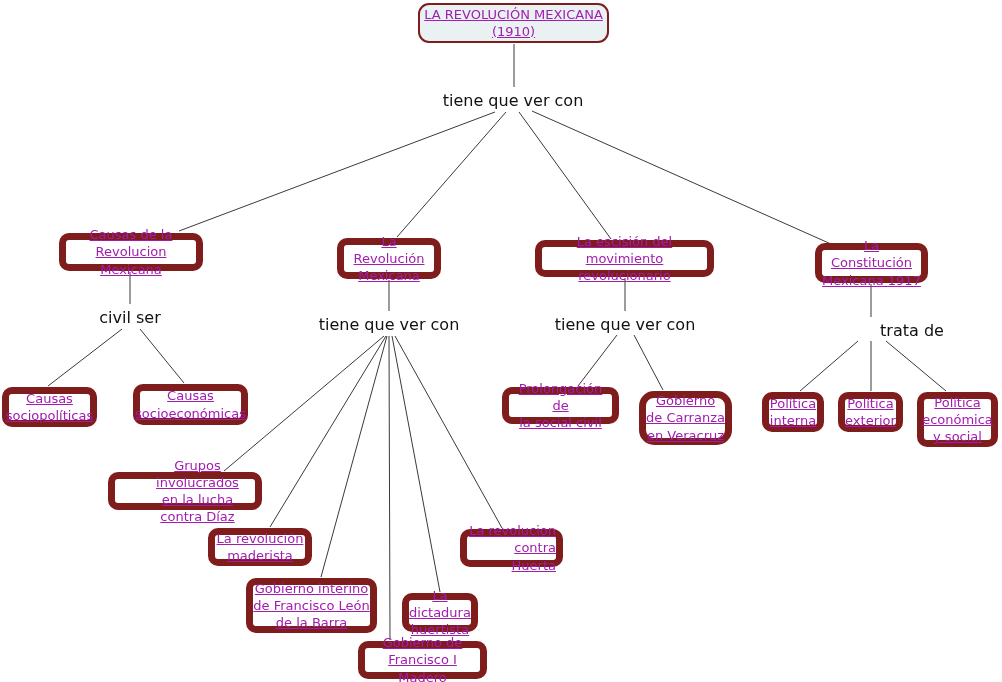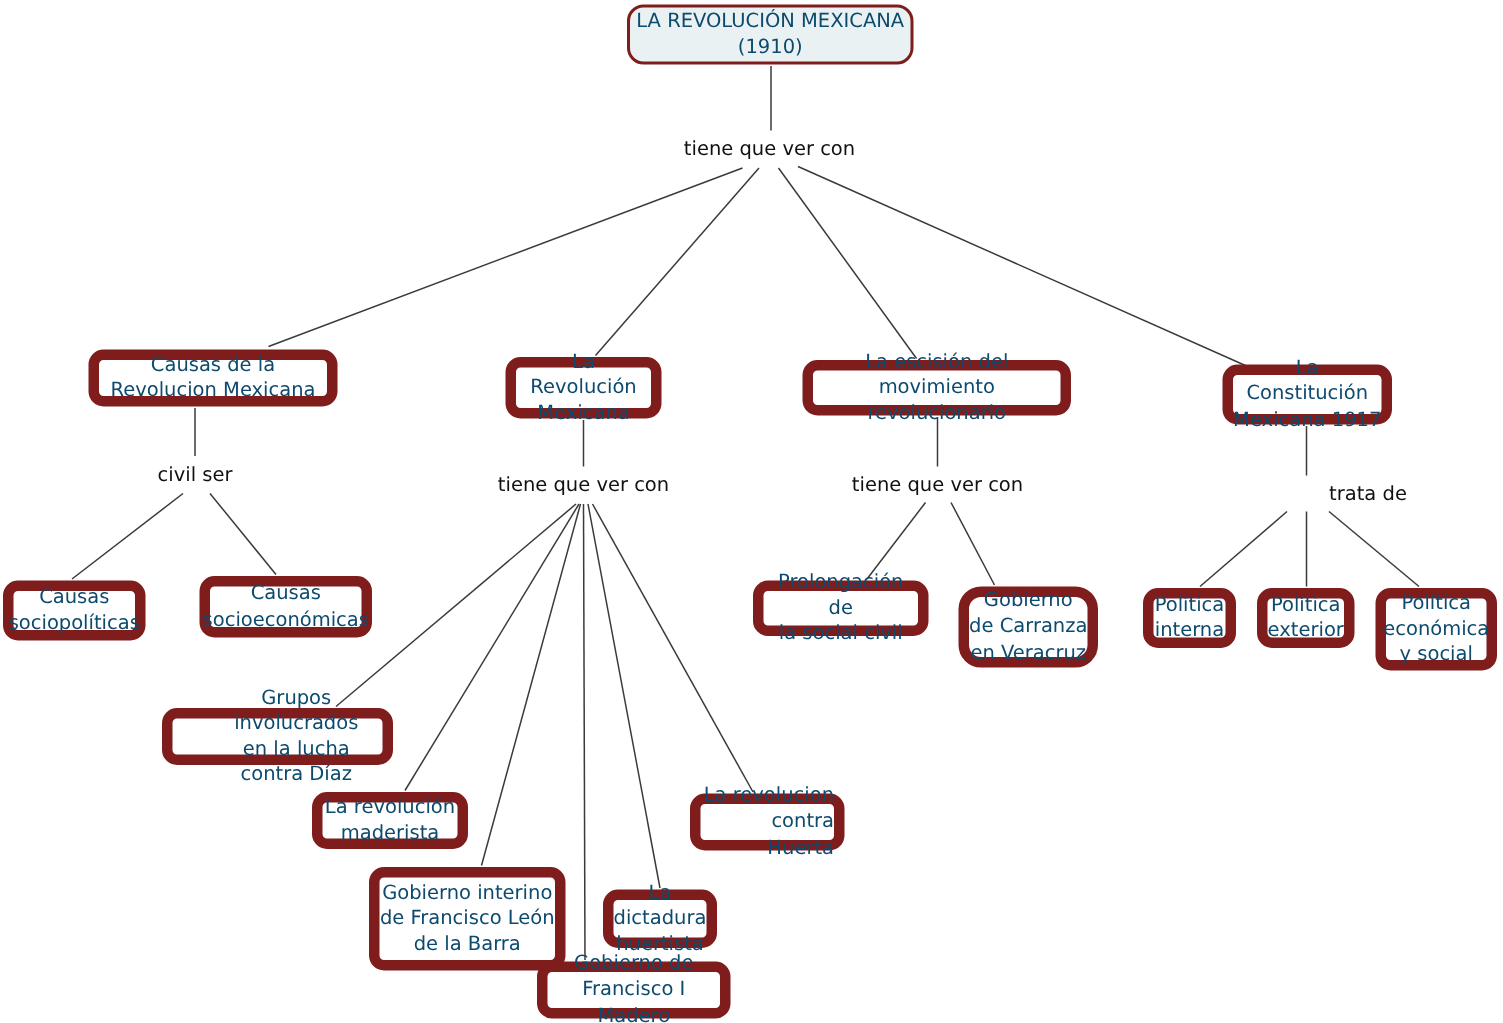--- a/index.html
+++ b/index.html
@@ -21,37 +21,38 @@
   }
   .node {
     position: absolute;
     display: flex;
     align-items: center;
     justify-content: center;
     box-sizing: border-box;
     background: #ffffff;
     border: 7px solid #7f1d1d;
     border-radius: 10px;
-    color: #0c4a6e;
+    color: #a21caf;
     font-size: 13px;
     line-height: 1.32;
     text-align: center;
     white-space: pre-line;
     cursor: default;
+    text-decoration: underline;
   }
   .node.root {
     background: #eaf1f2;
     border-width: 2px;
     border-radius: 11px;
   }
   .link-label {
     position: absolute;
     transform: translate(-50%, -50%);
     color: #111111;
-    font-size: 13px;
+    font-size: 16px;
     white-space: nowrap;
     background: #ffffff;
     padding: 0 2px;
   }
 </style>
 </head>
 <body>
 
 <div id="canvas">
 
@@ -80,39 +81,39 @@
 
     <line x1="871" y1="284" x2="871" y2="317"></line>
     <line x1="858" y1="341" x2="800" y2="391"></line>
     <line x1="871" y1="341" x2="871" y2="391"></line>
     <line x1="886" y1="341" x2="946" y2="391"></line>
   </svg>
 
   <div class="node root" style="left:418px; top:3px; width:191px; height:40px;">LA REVOLUCIÓN MEXICANA
 (1910)</div>
 
-  <div class="node" style="left:59px; top:233px; width:166px; height:38px;">Causas de la
+  <div class="node" style="left:59px; top:233px; width:144px; height:38px;">Causas de la
 Revolucion Mexicana</div>
   <div class="node" style="left:337px; top:238px; width:104px; height:41px;">La Revolución
 Mexicana</div>
   <div class="node" style="left:535px; top:240px; width:179px; height:37px;">La escisión del
 movimiento revolucionario</div>
   <div class="node" style="left:815px; top:243px; width:113px; height:40px;">La Constitución
 Mexicana 1917</div>
 
   <div class="node" style="left:2px; top:387px; width:95px; height:40px;">Causas
 sociopolíticas</div>
   <div class="node" style="left:133px; top:384px; width:115px; height:41px;">Causas
 socioeconómicas</div>
 
   <div class="node" style="left:108px; top:472px; width:154px; height:38px;padding-left:25px;">Grupos involucrados
 en la lucha contra Díaz</div>
   <div class="node" style="left:208px; top:528px; width:104px; height:38px;">La revolución
 maderista</div>
-  <div class="node" style="left:246px; top:578px; width:131px; height:69px;">Gobierno interino
+  <div class="node" style="left:246px; top:578px; width:131px; height:55px;">Gobierno interino
 de Francisco León
 de la Barra</div>
   <div class="node" style="left:323px; top:641px; width:129px; height:38px;margin-left:35px;">Gobierno de
 Francisco I Madero</div>
   <div class="node" style="left:402px; top:593px; width:76px; height:39px;">La dictadura
 huertista</div>
   <div class="node" style="left:460px; top:529px; width:103px; height:38px;text-align:right;">La revolucion
 contra Huerta</div>
 
   <div class="node" style="left:502px; top:387px; width:117px; height:37px;">Prolongación de

